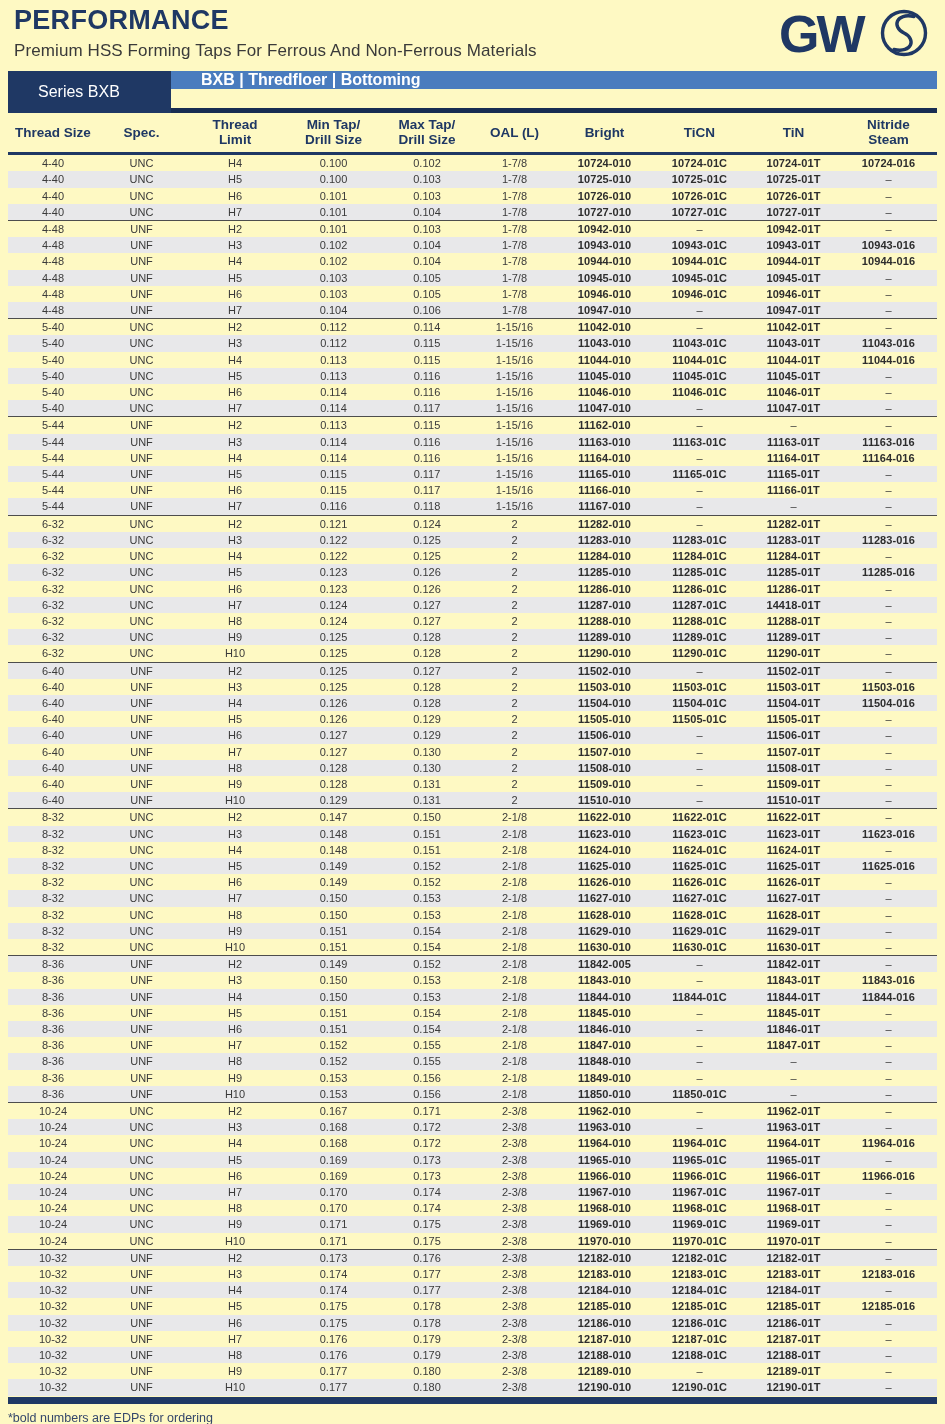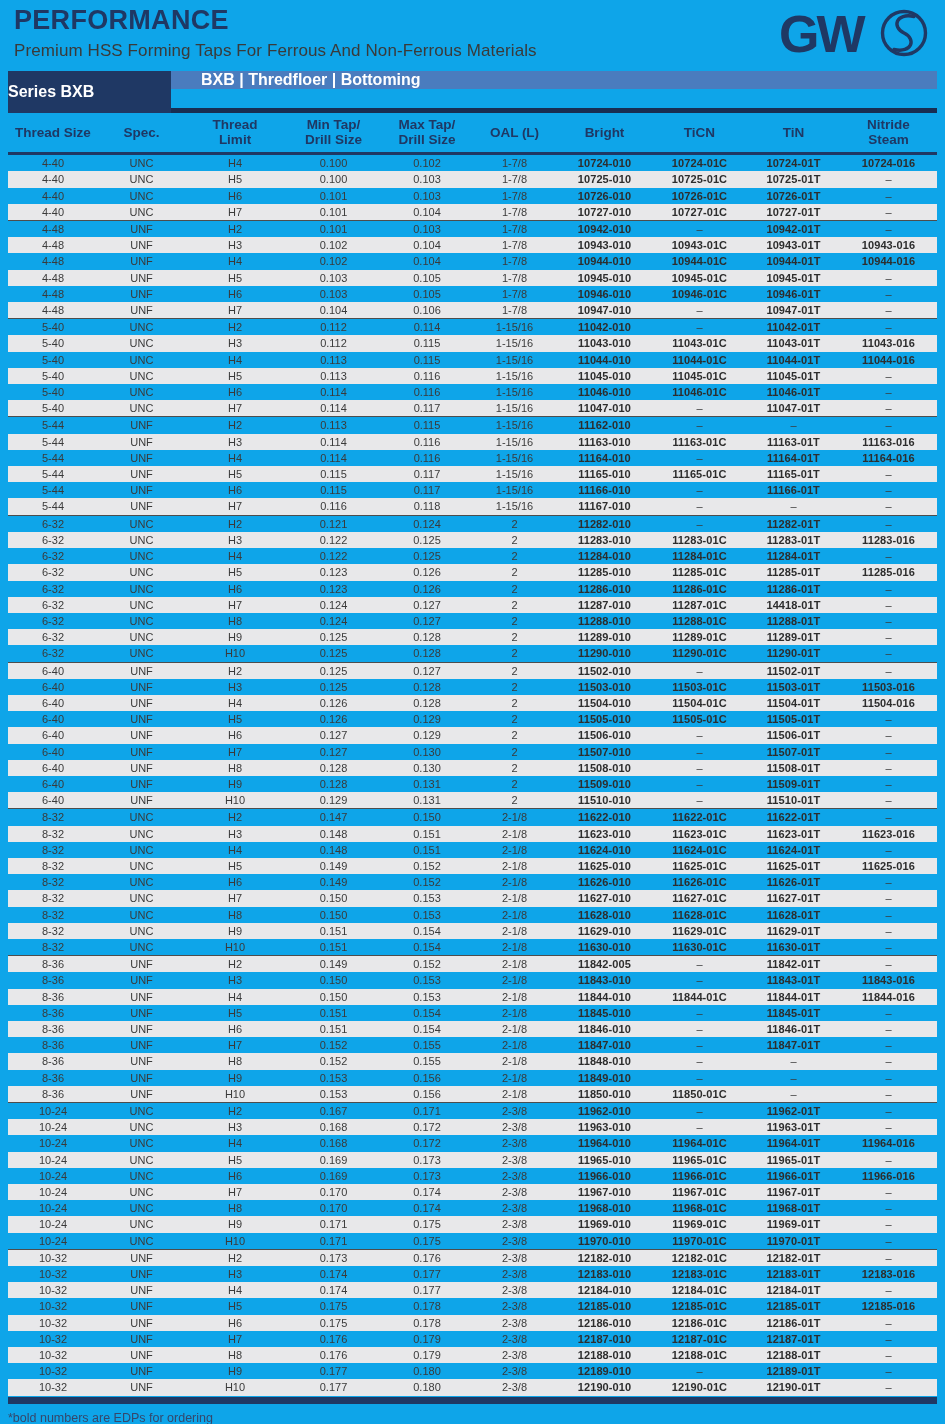--- a/index.html
+++ b/index.html
@@ -6,34 +6,34 @@
     --navy:#1f3864;
     --navy-dark:#182d52;
     --blue:#4a7cbe;
     --zebra:#e8e8ea;
     --text:#3a3a3a;
     --pn:#2d2d2d;
     --divider:#4d4d4d;
   }
   *{margin:0;padding:0;box-sizing:border-box;}
   body{background:#ffffff;font-family:"Liberation Sans", sans-serif;}
-  .page{width:945px;height:1424px;background:#0ea5e9;padding:0 8px;position:relative;overflow:hidden;}
+  .page{width:945px;height:1424px;background:#fef9c3;padding:0 8px;position:relative;overflow:hidden;}
 
   
   .page-header{display:flex;justify-content:space-between;align-items:flex-start;padding:6px 6px 0 6px;height:64px;}
   .page-title{color:var(--navy);font-size:27px;font-weight:bold;letter-spacing:.3px;line-height:1.1;}
   .page-subtitle{color:#3a3a3a;font-size:17px;margin-top:5px;letter-spacing:.1px;}
   .logo{margin-top:2px;margin-right:2px;text-align:center;color:var(--navy);}
   .logo-sub{font-size:10.5px;font-weight:bold;letter-spacing:6.5px;margin-top:10px;margin-left:4px;}
 
   
   .series-bar{position:relative;height:42px;margin-top:7px;}
   .series-underline{position:absolute;left:0;right:0;bottom:0;height:5px;background:var(--navy-dark);}
   .series-tab{position:absolute;left:0;top:0;width:163px;height:42px;background:var(--navy);color:#fff;
-    font-size:16px;font-weight:bold;display:flex;align-items:center;z-index:2;}
+    font-size:16px;font-weight:normal;display:flex;align-items:center;padding-left:30px;z-index:2;}
   .series-desc{position:absolute;left:163px;right:0;top:0;height:18px;background:var(--blue);color:#fff;
     font-size:16px;font-weight:bold;display:flex;align-items:center;padding-left:30px;}
 
   
   table.data{width:929px;border-collapse:collapse;table-layout:fixed;}
   thead th{color:var(--navy);font-size:13.5px;font-weight:bold;vertical-align:middle;
     padding:4px 0 5px 0;line-height:1.12;white-space:pre-line;border-bottom:3px solid var(--navy);}
   tbody td{font-size:11px;color:var(--text);text-align:center;height:16.2px;line-height:16.2px;
     padding:0;white-space:nowrap;overflow:hidden;}
   tbody tr.alt td{background:var(--zebra);}

